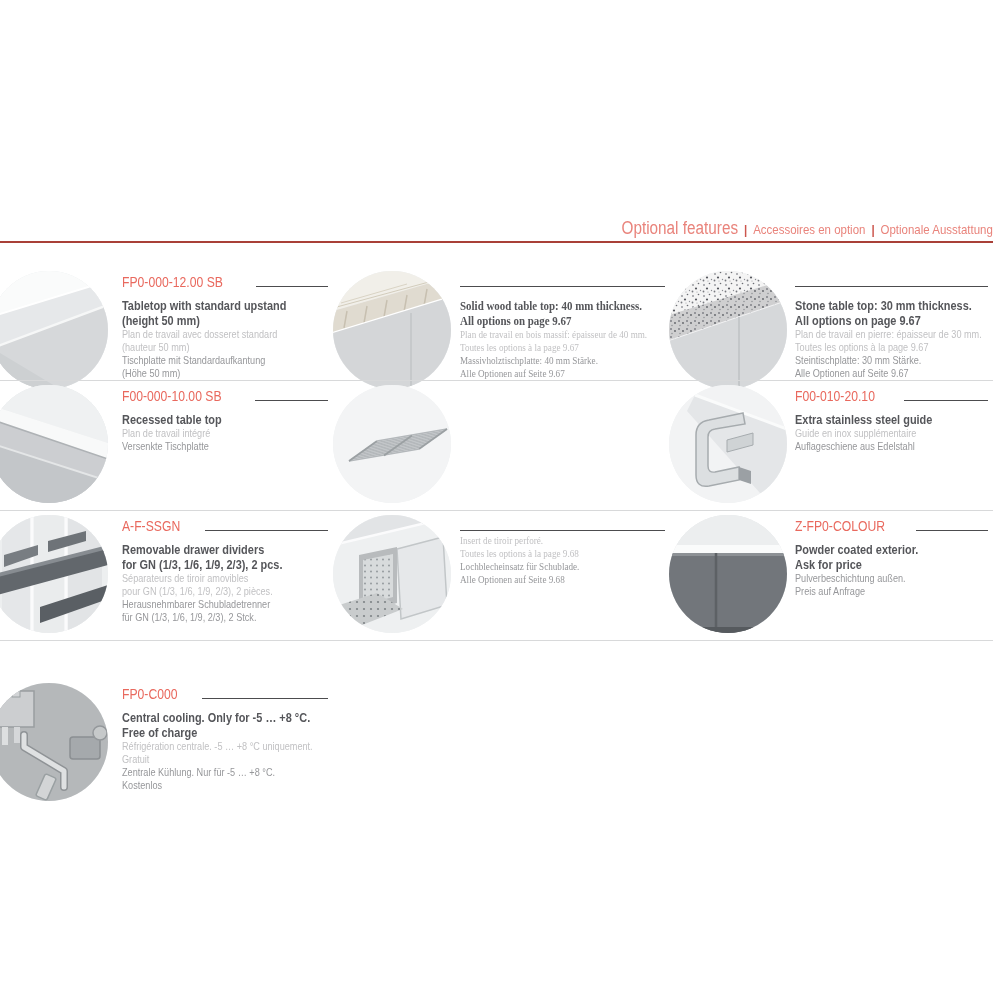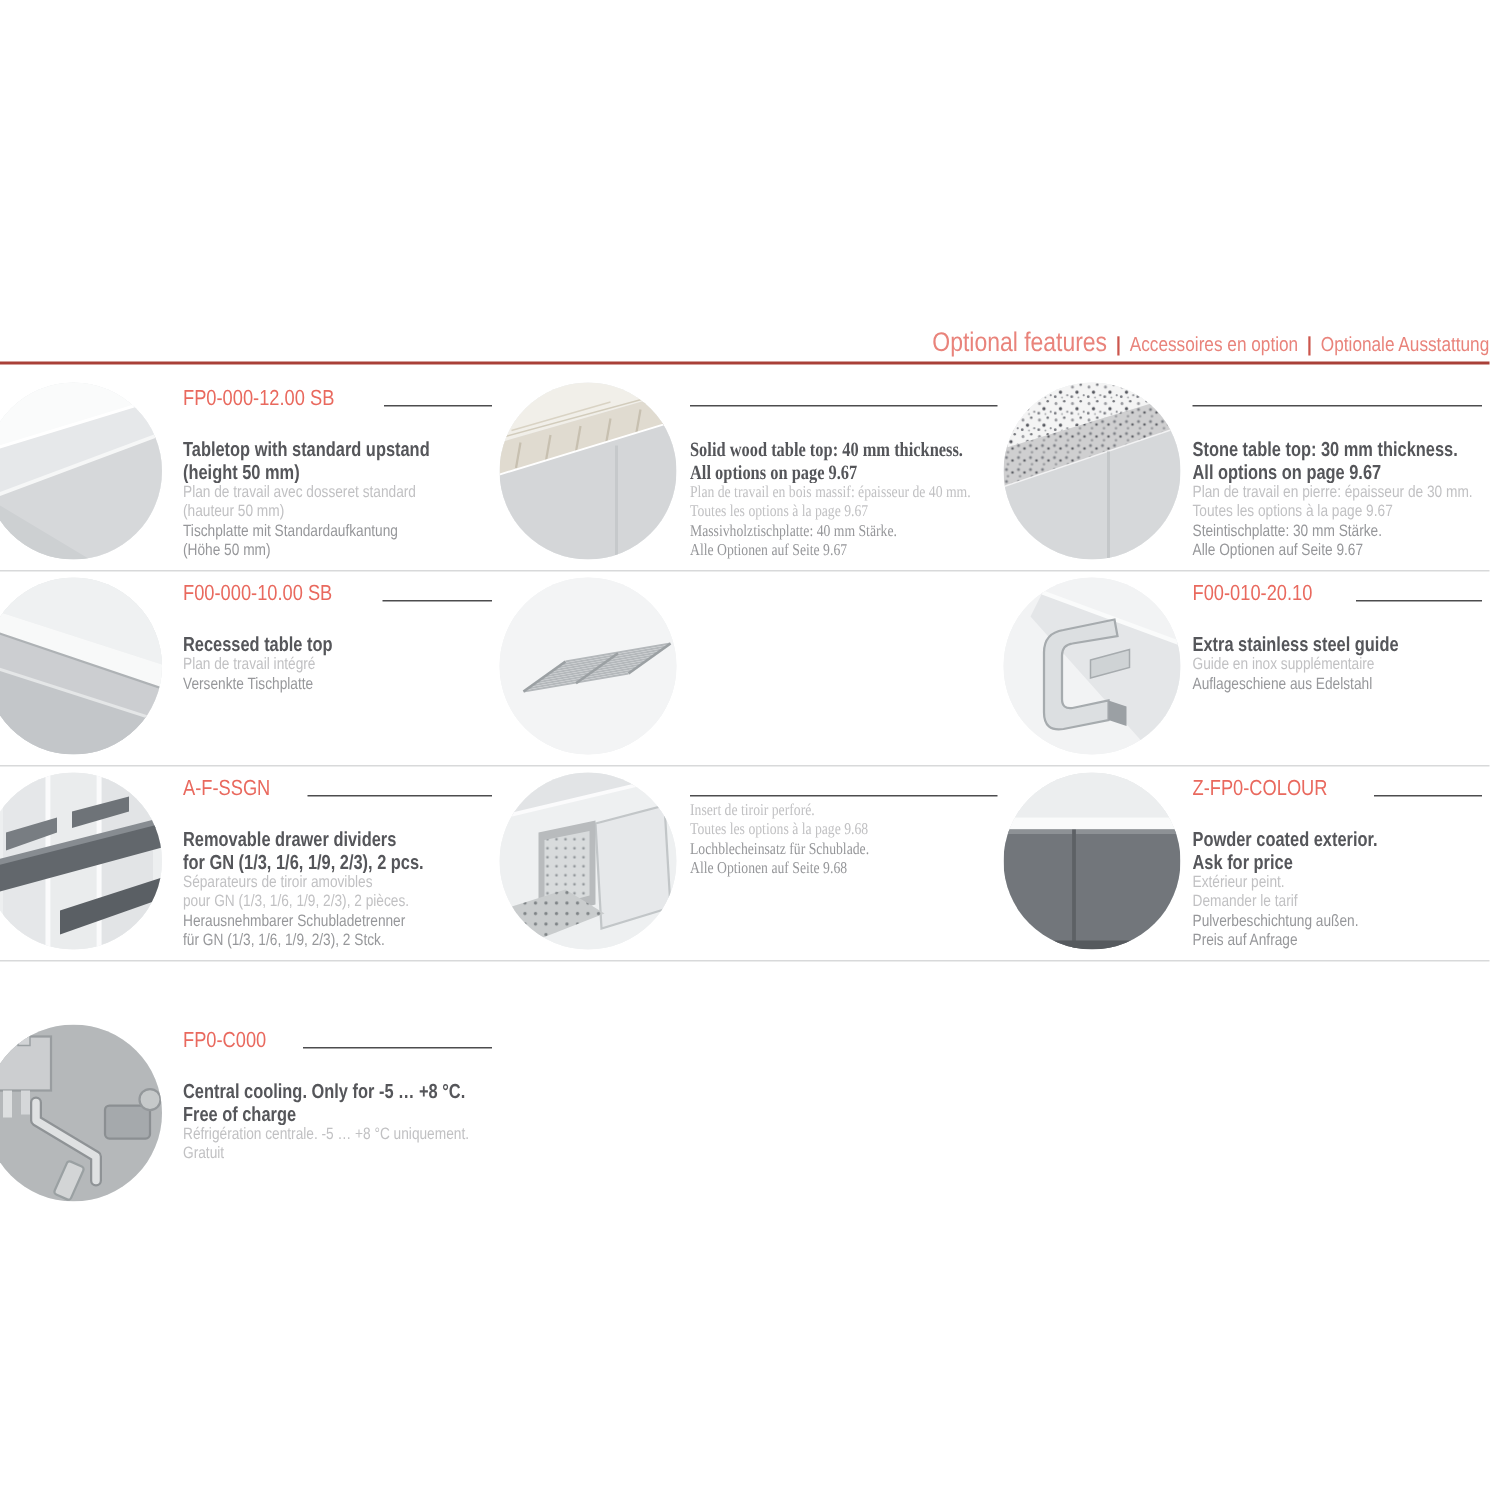--- a/index.html
+++ b/index.html
@@ -31,42 +31,42 @@
   .c1 .text{left:122px;width:206px;}
   .c2 .text{left:125px;width:205px;}
   .c3 .text{left:123px;width:193px;}
 
   .code-row{display:flex;align-items:flex-end;height:17px;}
   .code{font-size:14.5px;line-height:16px;color:#e9695e;white-space:nowrap;
         transform:scaleX(0.84);transform-origin:0 100%;}
   .rule{flex:1;height:1px;background:#4c4c4e;margin:0 0 3px 14px;}
   .code-row.no-code .rule{margin-left:0;}
 
-  .title-wrap{margin-top:18px;}
+  .title-wrap{margin-top:8px;}
   .title-line{font-size:13.5px;font-weight:700;color:#55565a;line-height:15px;white-space:nowrap;
               transform:scaleX(0.81);transform-origin:0 50%;}
   .lang-line{font-size:11px;line-height:13px;white-space:nowrap;
              transform:scaleX(0.83);transform-origin:0 50%;}
   .fr{color:#c1c1c3;}
   .de{color:#96979a;}
 </style>
 </head>
 <body>
 
 <div class="page">
   <div class="header">
     <span class="hdr-en">Optional features</span>
     <span class="hdr-sep">|</span>
     <span class="hdr-small">Accessoires en option</span>
     <span class="hdr-sep">|</span>
     <span class="hdr-small">Optionale Ausstattung</span>
   </div>
   <div class="red-rule"></div>
 
-  <div class="row" id="row-1" style="top:250px">
+  <div class="row" id="row-1" style="top:266px">
       <div class="slot c1">
     <div class="photo">
           <svg viewBox="0 0 118 118">
             <rect width="118" height="118" fill="#eef0f1"></rect>
             <polygon points="0,46 118,10 118,-2 0,-2" fill="#fafbfb"></polygon>
             <polygon points="0,46 118,10 118,34 0,78" fill="#e6e8ea"></polygon>
             <polygon points="0,78 118,34 118,118 0,118" fill="#d6d8da"></polygon>
             <line x1="0" y1="46" x2="118" y2="10" stroke="#ffffff" stroke-width="2"></line>
             <line x1="0" y1="78" x2="118" y2="34" stroke="#f6f7f7" stroke-width="2.5"></line>
             <polygon points="0,118 70,118 0,76" fill="#cdd0d2"></polygon>
@@ -349,24 +349,20 @@
         </div>
     <div class="text">
       <div class="code-row">
         <span class="code">Z-FP0-COLOUR</span>
         <span class="rule"></span>
       </div>
       <div class="title-wrap">
             <div class="title-line">Powder coated exterior.</div>
             <div class="title-line">Ask for price</div>
           </div>
-      <div class="fr-wrap">
-            <div class="lang-line fr">Extérieur peint.</div>
-            <div class="lang-line fr">Demander le tarif</div>
-          </div>
       <div class="de-wrap">
             <div class="lang-line de">Pulverbeschichtung außen.</div>
             <div class="lang-line de">Preis auf Anfrage</div>
           </div>
     </div>
   </div>
     </div>
   <div class="divider" style="top:640px"></div>
   <div class="row" id="row-4" style="top:678px">
       <div class="slot c1">
@@ -393,16 +389,20 @@
         <span class="rule"></span>
       </div>
       <div class="title-wrap">
             <div class="title-line">Central cooling. Only for -5 … +8 °C.</div>
             <div class="title-line">Free of charge</div>
           </div>
       <div class="fr-wrap">
             <div class="lang-line fr">Réfrigération centrale. -5 … +8 °C uniquement.</div>
             <div class="lang-line fr">Gratuit</div>
           </div>
+      <div class="de-wrap">
+            <div class="lang-line de">Zentrale Kühlung. Nur für -5 … +8 °C.</div>
+            <div class="lang-line de">Kostenlos</div>
+          </div>
     </div>
   </div>
     </div>
 </div>
 
 </body></html>

